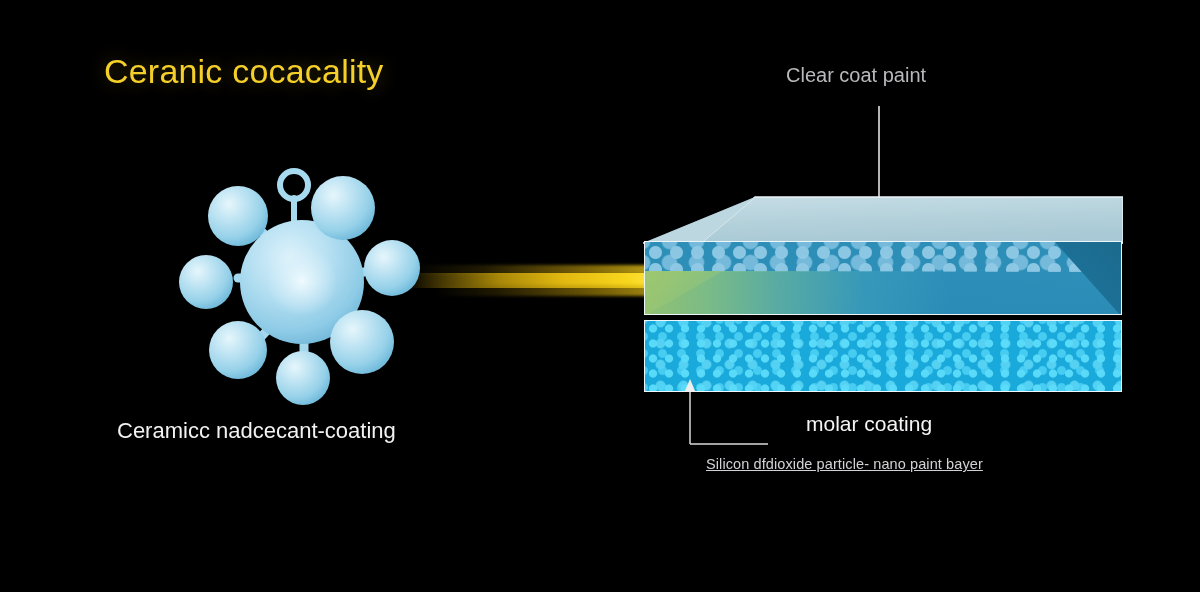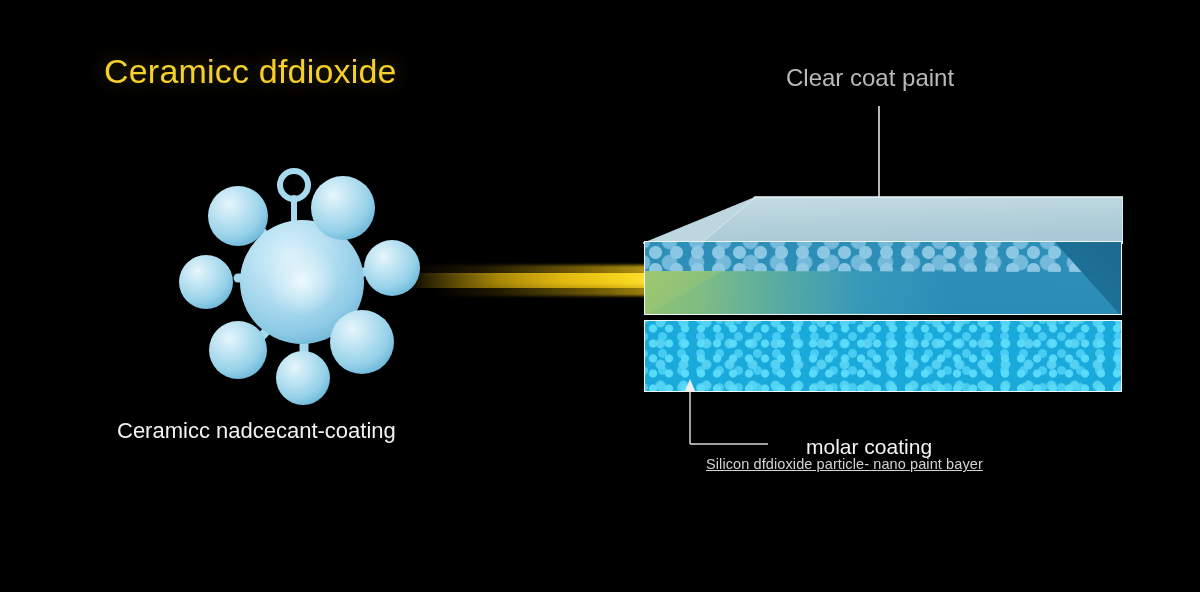--- a/index.html
+++ b/index.html
@@ -27,36 +27,36 @@
     font-size: 34px;
     letter-spacing: 0.2px;
     color: #f5cf2a;
     white-space: nowrap;
     text-shadow: 0 0 18px rgba(245,207,42,0.30);
   }
   .label-clearcoat {
     position: absolute;
     left: 786px;
     top: 64px;
-    font-size: 24px;
+    font-size: 20px;
     color: #b9b9bd;
     white-space: nowrap;
   }
   .label-molecule {
     position: absolute;
     left: 117px;
     top: 418px;
     font-size: 22px;
     color: #f2f2f4;
     white-space: nowrap;
   }
   .label-molar {
     position: absolute;
     left: 806px;
-    top: 435px;
+    top: 412px;
     font-size: 21px;
     color: #f4f4f6;
     white-space: nowrap;
   }
   .caption {
     position: absolute;
     font-size: 14.5px;
     color: #d2d2d6;
     white-space: nowrap;
     letter-spacing: 0.1px;
@@ -247,21 +247,21 @@
     top: 150px;
     width: 290px;
     height: 270px;
   }
 </style>
 </head>
 <body>
 
 <div id="scene">
 
-  <div class="title">Ceramicc dfdioxide</div>
+  <div class="title">Ceranic cocacality</div>
 
   <div class="label-clearcoat">Clear coat paint</div>
 
   <svg class="arrow-down" viewBox="0 0 14 122">
     <line x1="7" y1="0" x2="7" y2="104" stroke="#e4e4e6" stroke-width="1.6"></line>
     <polygon points="7,120 1.5,105 12.5,105" fill="#efefef"></polygon>
   </svg>
 
   <div class="beam">
     <div class="b-glow-top"></div>

